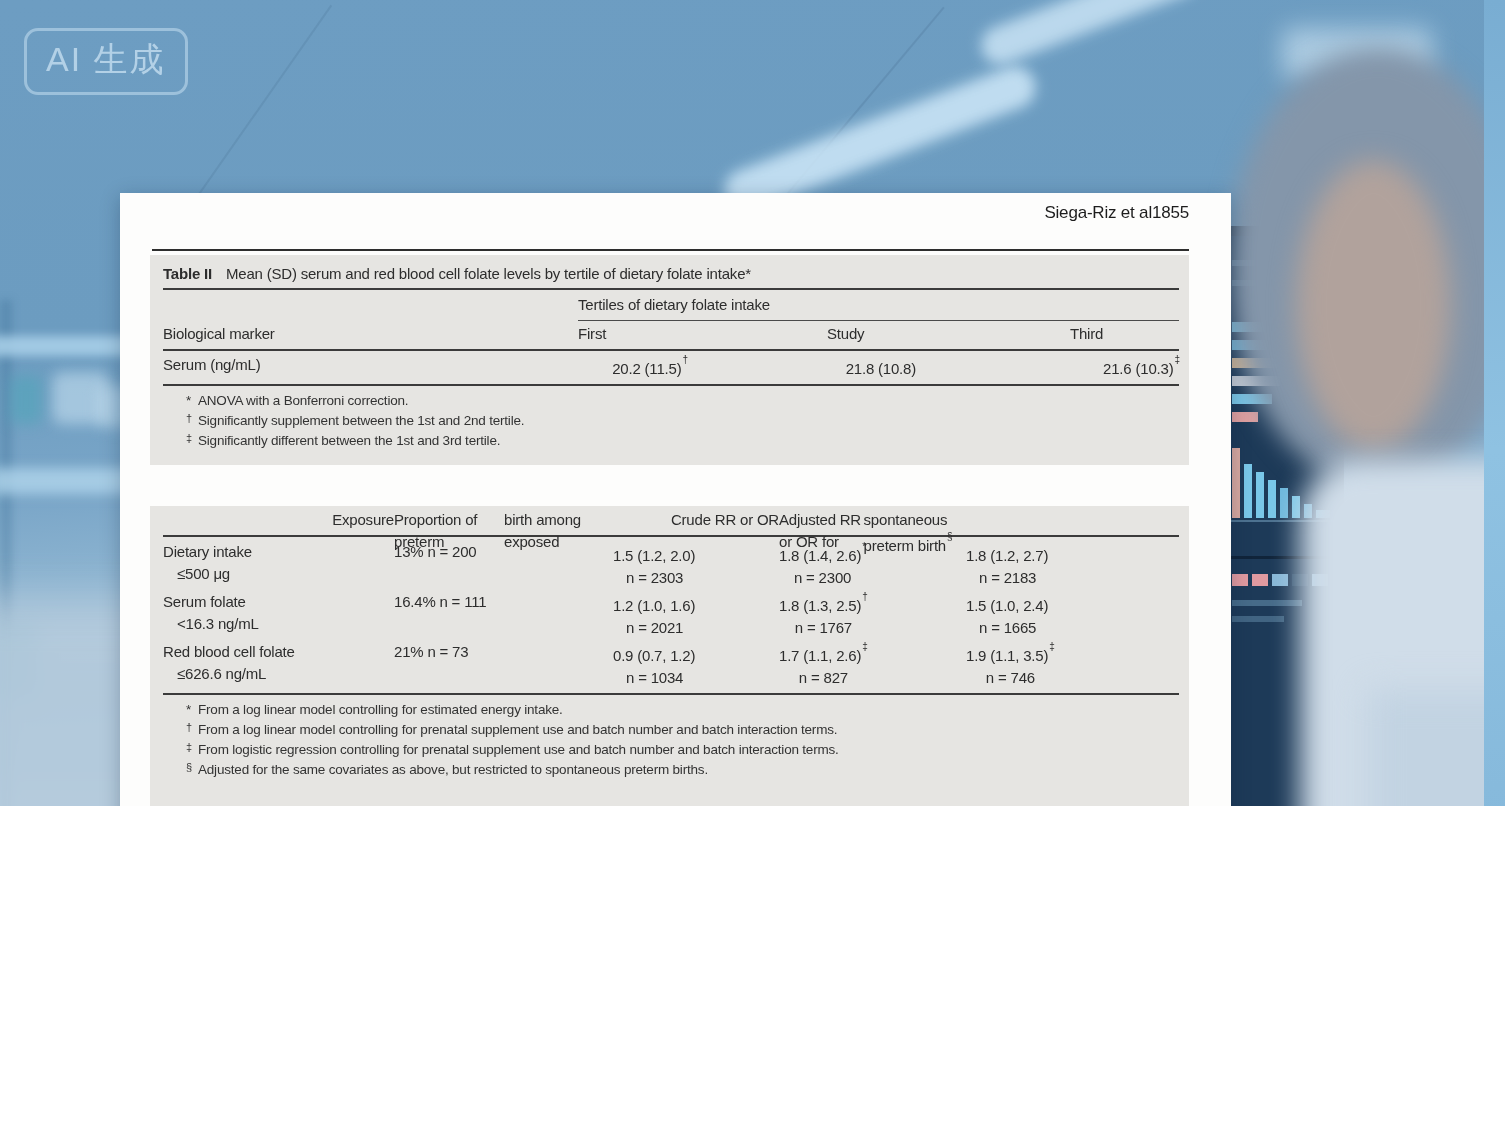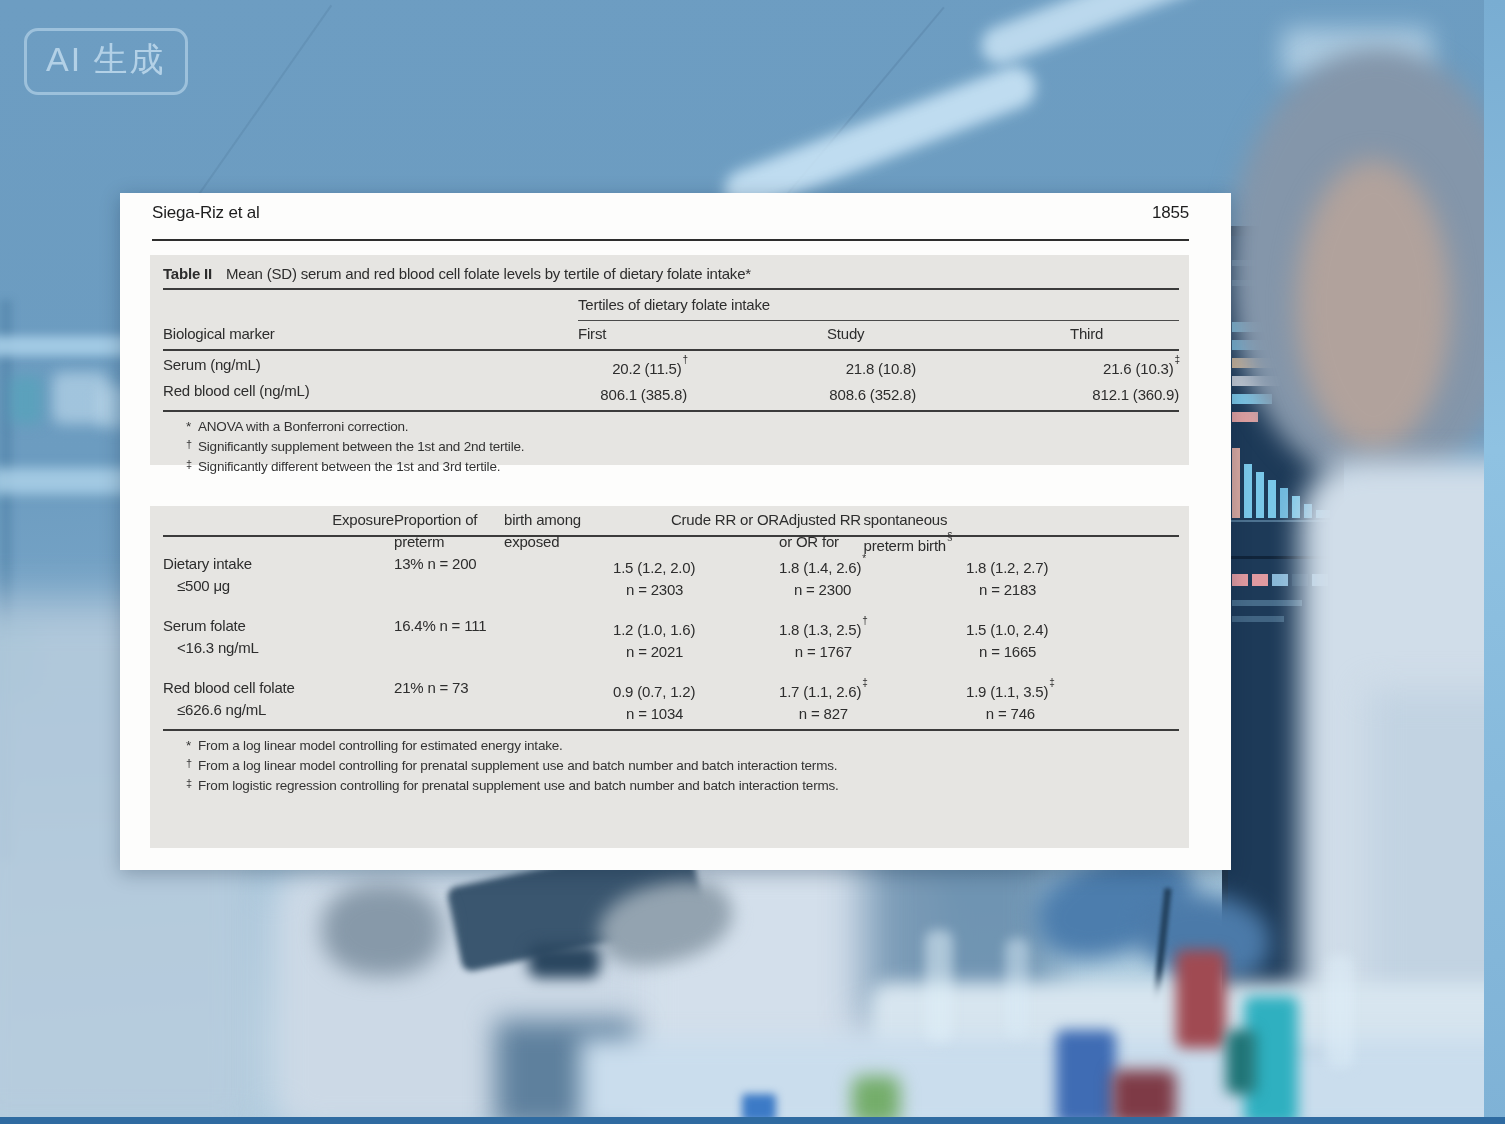--- a/index.html
+++ b/index.html
@@ -1,40 +1,40 @@
 <!DOCTYPE html>
 <html><head>
 <meta charset="utf-8">
 <style>
   * { margin:0; padding:0; box-sizing:border-box; }
   html,body { width:1505px; height:1125px; }
   body { font-family:"Liberation Sans", sans-serif; overflow:hidden; }
 
-  .stage { position:relative; width:1505px; height:1124px; overflow:hidden;
+  .stage { position:relative; width:1505px; height:806px; overflow:hidden;
            background:linear-gradient(176deg,#6d9dc2 0%,#6c9cc0 38%,#7aa6c8 55%,#9cbfd7 72%,#b2cfe1 86%,#a5c7dc 100%); }
 
   .sh { position:absolute; }
 
   
   .mon { position:absolute; left:1228px; top:236px; width:112px; height:840px; background:#1d3a58; }
   .mon .b { position:absolute; }
 
   
   .wm { position:absolute; left:24px; top:28px; z-index:6;
         border:3px solid rgba(205,230,246,.5); border-radius:14px;
         padding:6px 19px 9px; font-size:34px; letter-spacing:2px;
         color:rgba(216,237,250,.65); font-weight:500; }
 
   
   .panel { position:absolute; left:120px; top:193px; width:1111px; height:677px; z-index:5;
            background:#fdfdfc; color:#2c2c2c; box-shadow:0 4px 18px rgba(12,34,56,.28);
            letter-spacing:-0.2px; }
   .page-header { position:absolute; left:32px; right:42px; top:10px;
-                 display:flex; justify-content:space-between; align-items:flex-end;
-                 font-size:17px; color:#1d1d1d; padding-bottom:16px; border-bottom:2px solid #2e2e2e; }
+                 display:flex; justify-content:flex-end; align-items:flex-end;
+                 font-size:17px; color:#1d1d1d; padding-bottom:26px; border-bottom:2px solid #2e2e2e; }
 
   .tbox { position:absolute; left:30px; width:1039px; background:#e6e5e2; padding:0 10px 0 13px;
           font-size:15px; color:#2d2d2d; }
   #t2 { top:62px;  height:210px; }
   #t3 { top:313px; height:342px; }
 
   .tbl-title { padding:8px 0 3px; line-height:22px; border-bottom:2px solid #3b3b3b; }
   #t3 .tbl-title { padding-top:10px; padding-right:56px; }
   .tbl-lbl { font-weight:bold; margin-right:14px; }
 
@@ -48,21 +48,21 @@
   .t2body  { padding:3px 0 4px; border-bottom:2px solid #3b3b3b; }
   .vb  { display:inline-block; text-align:right; }
   .vb2 { width:110px; } .vb3 { width:90px; } .vb4 { width:110px; }
 
   
   .t3row { display:grid; grid-template-columns:231px 219px 166px 187px 1fr; line-height:22px; }
   .t3heads { padding:3px 0 4px; border-bottom:2px solid #3b3b3b; }
   .t3heads .hcell { display:flex; flex-direction:row; justify-content:flex-end; }
   .t3heads .h1, .t3heads .h2 { height:22px; }
   .t3body { padding:2px 0 4px; border-bottom:2px solid #3b3b3b; }
-  .t3body .t3row { padding-top:2px;margin-top:12px; }
+  .t3body .t3row { padding-top:2px; }
   .qual { padding-left:14px; }
   .estwrap { display:inline-block; text-align:left; }
   .estwrap .est { display:block; }
   .estwrap .nline { display:block; text-align:center; }
 
   
   .fnotes { margin:5px 0 0 23px; font-size:13.5px; line-height:20px; color:#333; }
   .fnotes .sym { display:inline-block; min-width:8px; position:relative; top:-3px; font-size:11px; margin-right:4px; }
   .fnotes .sym.ast { top:0; font-size:13.5px; }
 </style>
@@ -179,26 +179,20 @@
         <div>Third</div>
       </div>
 
       <div class="t2body">
         <div class="t2row">
           <div>Serum (ng/mL)</div>
           <div><span class="vb vb2"><span>20.2 (11.5)</span><sup class="mk">†</sup></span></div>
           <div><span class="vb vb3"><span>21.8 (10.8)</span><sup class="mk"></sup></span></div>
           <div><span class="vb vb4"><span>21.6 (10.3)</span><sup class="mk">‡</sup></span></div>
         </div>
-        <div class="t2row">
-          <div>Red blood cell (ng/mL)</div>
-          <div><span class="vb vb2"><span>806.1 (385.8)</span><sup class="mk"></sup></span></div>
-          <div><span class="vb vb3"><span>808.6 (352.8)</span><sup class="mk"></sup></span></div>
-          <div><span class="vb vb4"><span>812.1 (360.9)</span><sup class="mk"></sup></span></div>
-        </div>
       </div>
 
       <div class="fnotes">
         <div><span class="sym ast">*</span><span>ANOVA with a Bonferroni correction.</span></div>
         <div><span class="sym">†</span><span>Significantly supplement between the 1st and 2nd tertile.</span></div>
         <div><span class="sym">‡</span><span>Significantly different between the 1st and 3rd tertile.</span></div>
       </div>
     </div>
 
     <div class="tbox" id="t3">
@@ -256,17 +250,18 @@
           <div><span class="estwrap"><span class="est"><span>1.7 (1.1, 2.6)</span><sup class="mk">‡</sup></span><span class="nline">n = 827</span></span></div>
           <div><span class="estwrap"><span class="est"><span>1.9 (1.1, 3.5)</span><sup class="mk">‡</sup></span><span class="nline">n = 746</span></span></div>
         </div>
 
       </div>
 
       <div class="fnotes">
         <div><span class="sym ast">*</span><span>From a log linear model controlling for estimated energy intake.</span></div>
         <div><span class="sym">†</span><span>From a log linear model controlling for prenatal supplement use and batch number and batch interaction terms.</span></div>
         <div><span class="sym">‡</span><span>From logistic regression controlling for prenatal supplement use and batch number and batch interaction terms.</span></div>
+        <div><span class="sym">§</span><span>Adjusted for the same covariates as above, but restricted to spontaneous preterm births.</span></div>
       </div>
     </div>
 
   </div>
 </div>
 
 </body></html>

